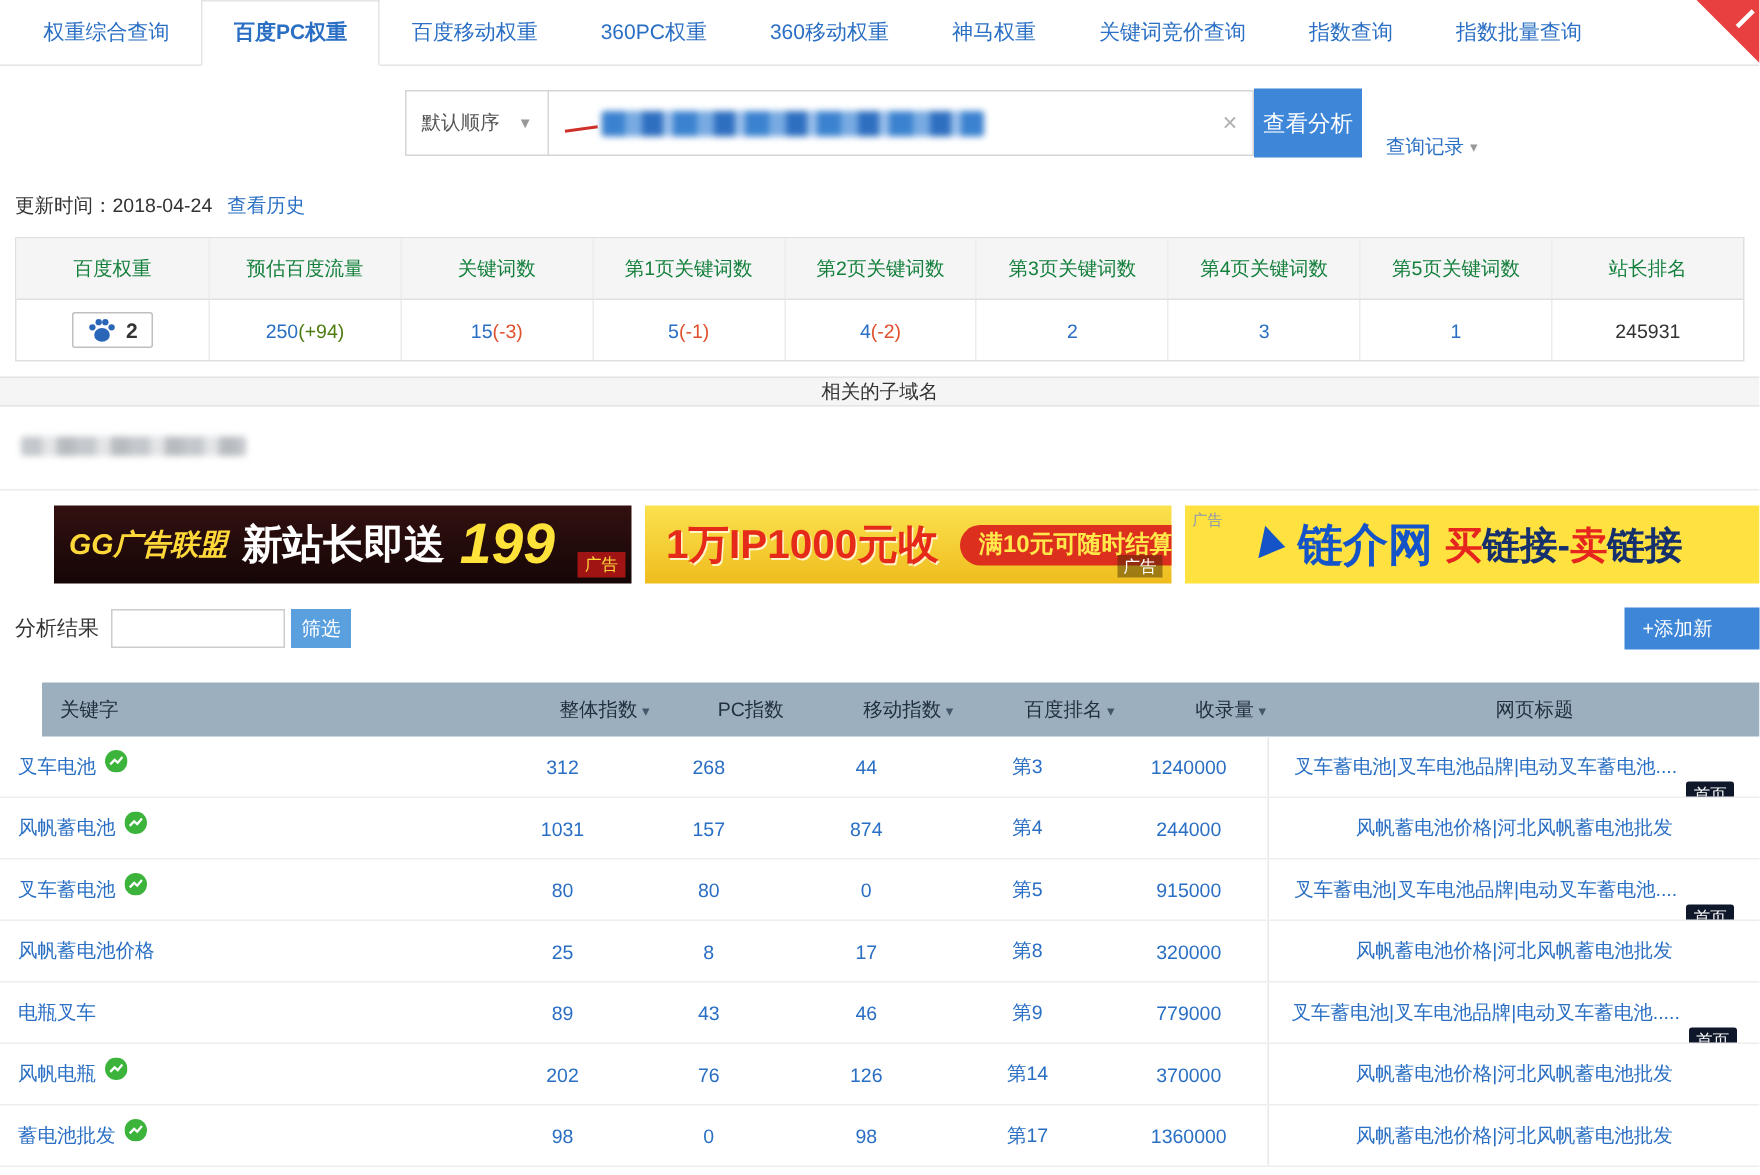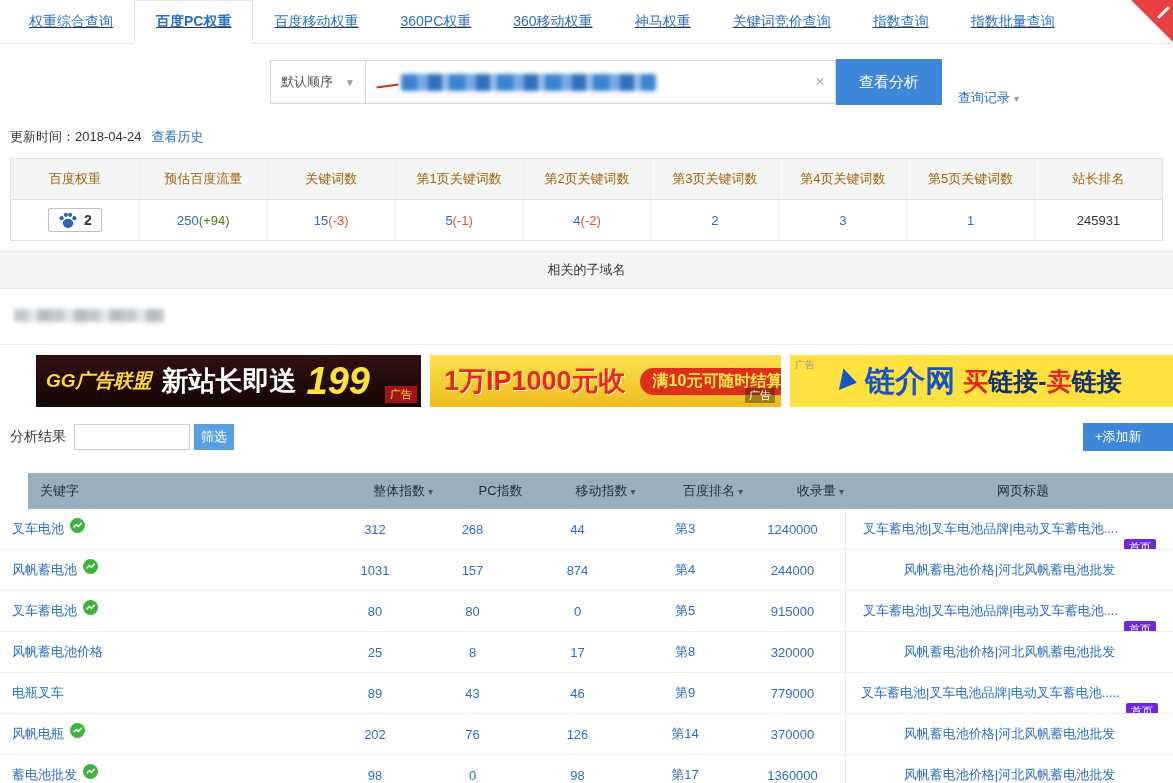--- a/index.html
+++ b/index.html
@@ -6,57 +6,57 @@
   html,body { width:1173px; height:783px; }
   body {
     font-family:"Liberation Sans","DejaVu Sans",sans-serif;
     font-size:13px; color:#333; background:#fff;
     overflow:hidden; position:relative;
   }
   a { text-decoration:none; cursor:pointer; }
   .blue { color:#2a6fc4; }
 
   
-  .tabbar { display:flex; align-items:stretch; height:44px; border-bottom:1px solid #e4e4e4; padding-left:8px; position:relative;text-decoration:underline; }
+  .tabbar { display:flex; align-items:stretch; height:44px; border-bottom:1px solid #e4e4e4; padding-left:8px; position:relative; }
   .tab { padding:0 21px; display:flex; align-items:center; color:#2a6fc4; font-size:14px; cursor:pointer; white-space:nowrap; }
   .tab.active { border:1px solid #e4e4e4; border-bottom:1px solid #fff; margin-bottom:-1px; background:#fff; font-weight:bold; }
   .ribbon { position:absolute; top:0; right:0; width:0; height:0; border-top:42px solid #e84040; border-left:42px solid transparent; }
   .ribbon-mark { position:absolute; top:5px; right:8px; width:3px; height:15px; background:#fff; transform:rotate(45deg); }
 
   
   .search-row { display:flex; align-items:center; margin:16px 0 0 270px; height:44px; }
   .sort-select { width:96px; height:44px; border:1px solid #d5d5d5; display:flex; align-items:center; justify-content:space-between; padding:0 10px; color:#555; background:#fff; cursor:pointer; }
   .caret { color:#999; font-size:10px; }
   .search-input { width:470px; height:44px; border:1px solid #d5d5d5; border-left:none; position:relative; display:flex; align-items:center; padding:0 30px 0 10px; cursor:text; background:#fff; }
   .red-scribble { display:inline-block; width:22px; height:10px; border-bottom:2px solid #d0302a; transform:rotate(-8deg); margin-right:3px; }
   .blur-bar { height:17px; width:255px; border-radius:2px;
     background:repeating-linear-gradient(90deg,#3b82d0 0 16px,#79abe2 16px 27px,#2e6fc0 27px 41px,#9cc0ea 41px 48px);
     filter:blur(2px); }
   .clear-x { position:absolute; right:10px; color:#b0b0b0; font-size:17px; cursor:pointer; }
-  .analyze-btn { width:106px; height:46px; background:#3e86d8; color:#fff; border:none; font-size:15px; cursor:pointer; font-family:inherit; }
+  .analyze-btn { width:72px; height:46px; background:#3e86d8; color:#fff; border:none; font-size:15px; cursor:pointer; font-family:inherit; }
   .records-link { margin-left:16px; color:#2a6fc4; display:flex; align-items:center; gap:4px; cursor:pointer;margin-top:32px; }
 
   
   .update-row { margin:24px 12px 0 10px; display:flex; gap:10px; align-items:center; }
 
   
   .stats-table { margin:12px 10px 0; border:1px solid #e0e0e0; }
   .stats-head, .stats-body { display:grid; grid-template-columns:repeat(9,1fr); }
   .stats-head { background:#f5f5f5; border-bottom:1px solid #e0e0e0; }
   .sh-cell, .sb-cell { height:40px; display:flex; align-items:center; justify-content:center; border-left:1px solid #ececec; font-size:13px; }
   .sh-cell:first-child, .sb-cell:first-child { border-left:none; }
-  .sh-cell { color:#a16207; }
+  .sh-cell { color:#15803d; }
   .weight-box { display:inline-flex; align-items:center; gap:6px; border:1px solid #bfbfbf; border-radius:2px; padding:2px 9px; background:#fff; }
   .weight-num { font-weight:bold; font-size:14px; color:#333; }
   .up { color:#4d7c0f; }
   .down { color:#e0512e; }
   .plain { color:#333; }
 
   
-  .section-bar { margin-top:10px; height:38px; background:#f5f5f5; border-top:1px solid #e4e4e4; border-bottom:1px solid #e4e4e4; display:flex; align-items:center; justify-content:center; color:#333; }
+  .section-bar { margin-top:10px; height:20px; background:#f5f5f5; border-top:1px solid #e4e4e4; border-bottom:1px solid #e4e4e4; display:flex; align-items:center; justify-content:center; color:#333; }
   .sub-content { height:56px; border-bottom:1px solid #ececec; padding:20px 0 0 14px; }
   .sub-blur { width:150px; height:13px; border-radius:2px; background:repeating-linear-gradient(90deg,#c4c8cc 0 14px,#e2e4e6 14px 24px,#b8bcc0 24px 36px); filter:blur(2px); }
 
   
   .ads { display:flex; gap:9px; margin-top:10px; height:52px; }
   .ad { position:relative; display:flex; align-items:center; overflow:hidden; cursor:pointer; }
   .ad1 { flex:0 0 385px; background:linear-gradient(#331010,#150606); padding:0 10px; gap:10px;margin-left:36px; }
   .ad1-brand { color:#ffd83a; font-weight:bold; font-style:italic; font-size:19px; white-space:nowrap; }
   .ad1-text { color:#fff; font-weight:bold; font-size:27px; white-space:nowrap; }
   .ad1-num { color:#ffe23a; font-weight:bold; font-style:italic; font-size:38px; line-height:1; }
@@ -85,21 +85,21 @@
   .kh-cell { text-align:center; cursor:default; }
   .kh-cell:first-child { text-align:left; padding-left:12px; }
   .kh-cell.sortable { cursor:pointer; }
   .kh-cell.sortable::after { content:"▾"; font-size:10px; color:#44566a; margin-left:3px; }
   .krow { display:grid; grid-template-columns:330px 90px 105px 105px 110px 105px 1fr; height:41px; align-items:stretch; border-bottom:1px solid #eeeeee; }
   .kc { display:flex; align-items:center; justify-content:center; }
   .kw-cell { justify-content:flex-start; padding-left:12px; gap:6px; }
   .trend { display:inline-flex; margin-top:-8px; }
   .title-cell { justify-content:center; border-left:1px solid #e8e8e8; padding:0 10px; gap:6px; overflow:hidden; white-space:nowrap; }
   .tlink { overflow:hidden; text-overflow:ellipsis; }
-  .badge { background:#6d28d9; color:#fff; font-size:11px; padding:1px 5px; border-radius:2px; flex:0 0 auto;margin-top:36px; }
+  .badge { background:#0f172a; color:#fff; font-size:11px; padding:1px 5px; border-radius:2px; flex:0 0 auto;margin-top:36px; }
 </style>
 </head>
 <body>
 
 <div class="tabbar">
 
   <div class="tab">权重综合查询</div>
     <div class="tab active">百度PC权重</div>
     <div class="tab">百度移动权重</div>
     <div class="tab">360PC权重</div>

